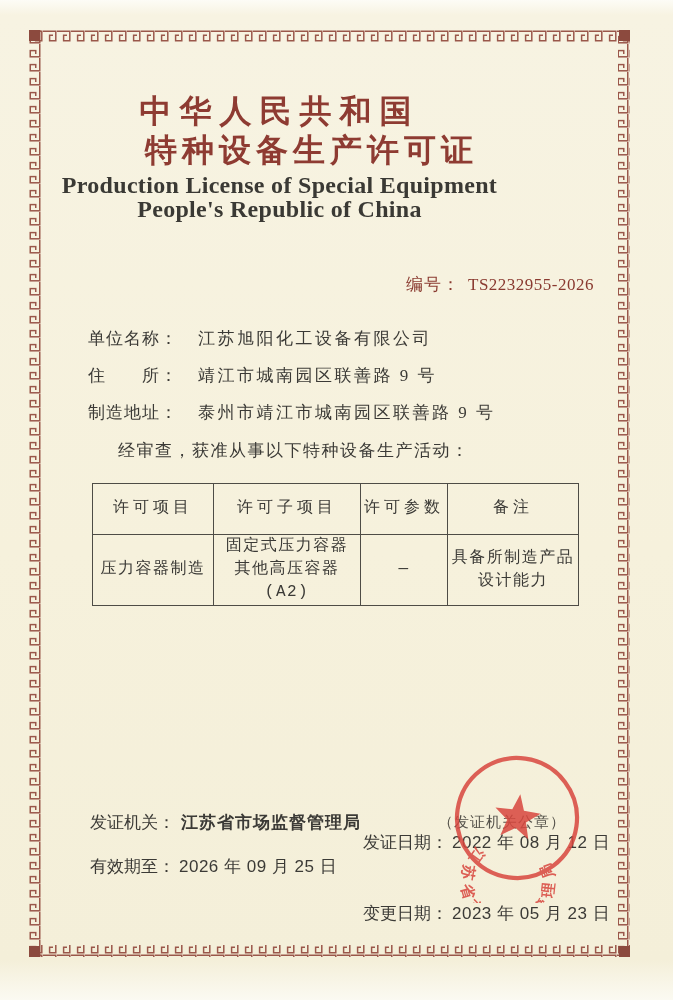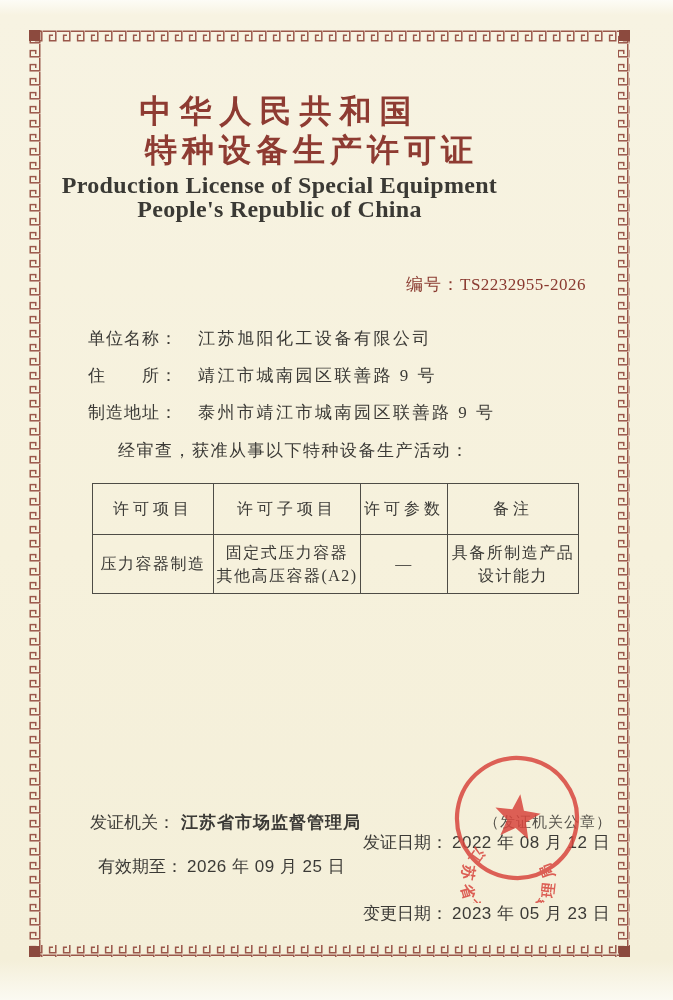--- a/index.html
+++ b/index.html
@@ -18,46 +18,46 @@
   
   .title-cn{font-family:"DejaVu Sans","Liberation Sans",sans-serif;font-weight:bold;color:#8e3b32;}
   .t1{top:90px;font-size:32px;letter-spacing:8px;}
   .t2{top:129px;font-size:32px;letter-spacing:5px;padding-left:32px;}
   .title-en{font-family:"Liberation Serif","DejaVu Serif",serif;font-weight:bold;color:#3a3934;font-size:24px;letter-spacing:0.3px;}
   .e1{top:172px;}
   .e2{top:196px;}
 
   
   .license-no{top:273px;left:406px;font-size:17px;color:#8a3a30;letter-spacing:1px;}
-  .license-no .num{font-family:"Liberation Serif",serif;letter-spacing:0.5px;margin-left:0;}
+  .license-no .num{font-family:"Liberation Serif",serif;letter-spacing:0.5px;margin-left:8px;}
 
   
   .info-line{left:88px;font-size:17px;color:#3b3a36;}
   .info-line .lbl{letter-spacing:1px;}
   .info-line .val{letter-spacing:2.5px;margin-left:20px;}
   .l1{top:327px;} .l2{top:364px;} .l3{top:401px;}
   .l4{top:439px;left:118px;letter-spacing:1.5px;}
 
   
   .lic-table{position:absolute;left:92px;top:483px;width:486px;border-collapse:collapse;table-layout:fixed;
     font-size:16px;color:#3b3a36;}
   .lic-table th,.lic-table td{border:1.6px solid #4e4c46;text-align:center;vertical-align:middle;
-    font-weight:normal;padding:0;line-height:1.45;}
+    font-weight:normal;padding:0;line-height:1.45;font-family:Liberation Mono, monospace;}
   .lic-table th{height:50px;letter-spacing:4px;}
   .lic-table td{height:58px;letter-spacing:1.5px;}
 
   
   .foot-line{font-size:17px;color:#3b3a36;}
   .authority{top:811px;left:90px;}
   .authority .val{font-weight:bold;letter-spacing:1px;margin-left:6px;}
-  .valid{top:855px;left:98px;}
+  .valid{top:855px;left:90px;}
   .issue{top:831px;left:363px;}
   .change{top:902px;left:363px;}
   .date-val{font-family:"Liberation Sans","DejaVu Sans",sans-serif;font-size:17px;margin-left:4px;letter-spacing:0.5px;}
-  .seal-note{top:813px;left:438px;font-size:15px;color:#55524b;letter-spacing:1px;z-index:1;margin-left:46px;}
+  .seal-note{top:813px;left:438px;font-size:15px;color:#55524b;letter-spacing:1px;z-index:1;}
   .producer{top:1012px;font-size:10px;color:#3b82f6;letter-spacing:3px;}
 
   
   .seal-svg{position:absolute;left:432px;top:733px;z-index:2;}
 </style>
 </head>
 <body>
 
 <svg class="border-svg" width="601" height="927">
   <defs>

